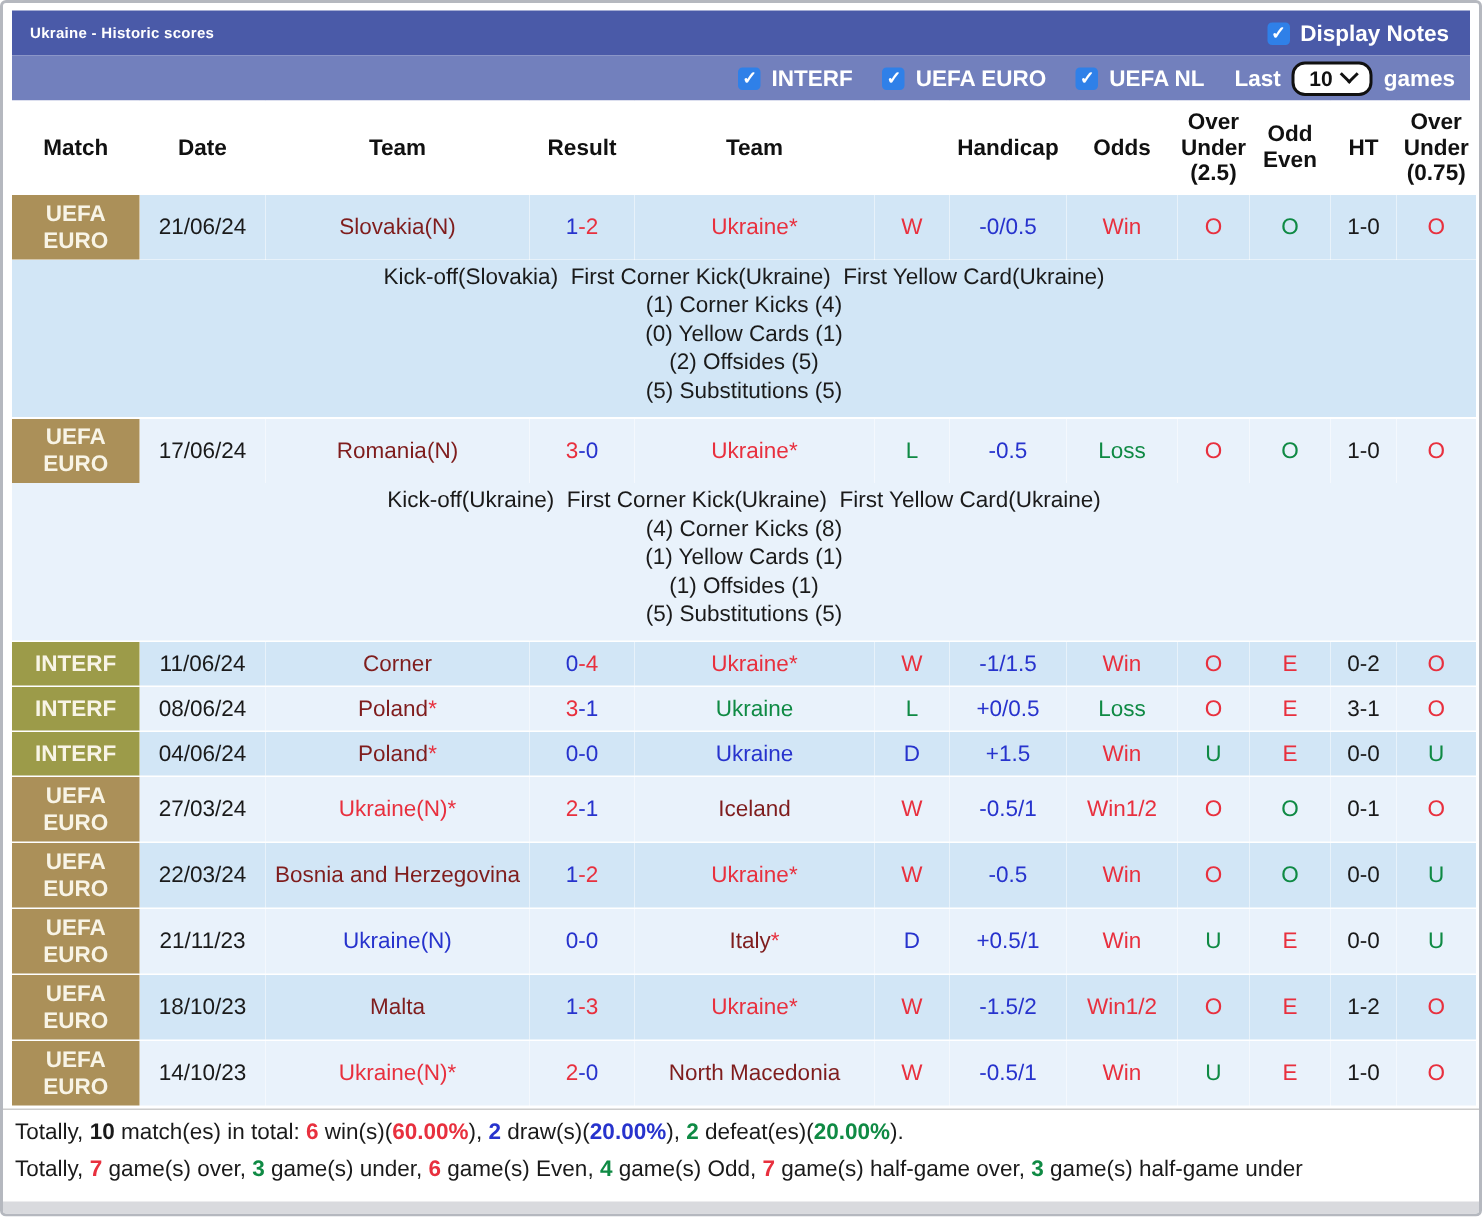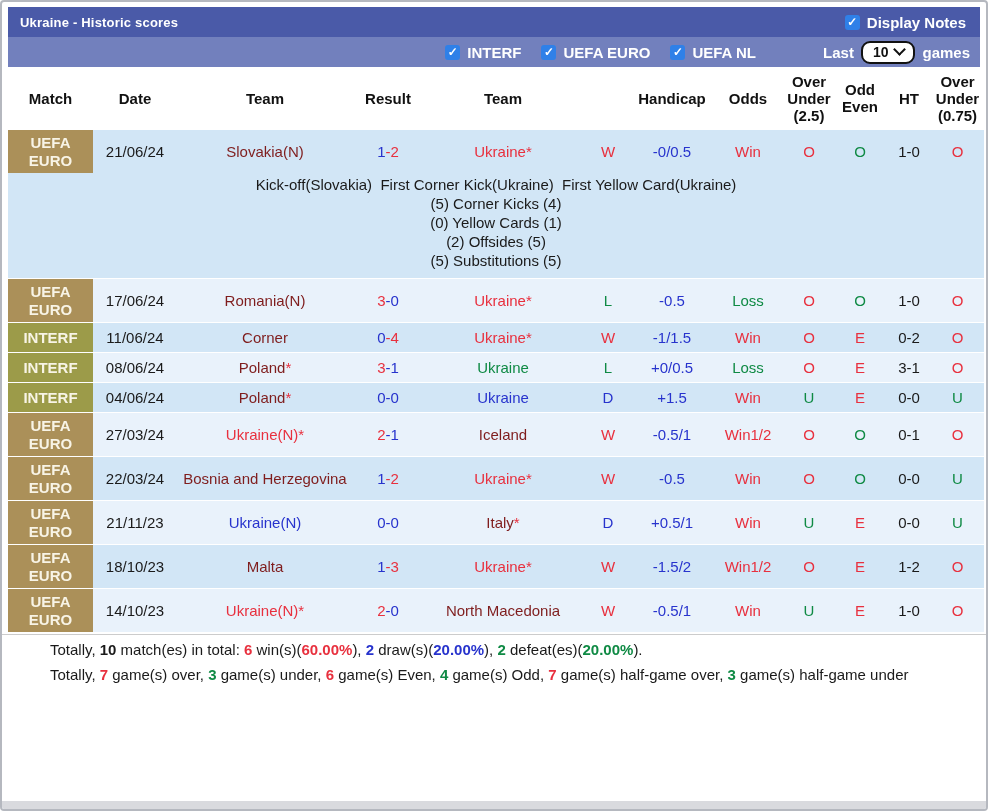--- a/index.html
+++ b/index.html
@@ -1,39 +1,39 @@
 <!DOCTYPE html>
 <html><head>
 <meta charset="utf-8">
 <style>
   html,body{margin:0;padding:0;background:#fff;font-family:"Liberation Sans",sans-serif;}
   .page{position:relative;width:988px;height:811px;box-sizing:border-box;border:2px solid #b5b8bf;border-radius:4px;background:#fff;overflow:hidden;}
   .bar1{margin:5px 6px 0;height:30px;background:#4a5aa8;color:#fff;display:flex;align-items:center;justify-content:space-between;padding:0 14px 0 12px;}
-  .title{font-weight:bold;font-size:13px;letter-spacing:.2px;}
+  .title{font-weight:bold;font-size:10px;letter-spacing:.2px;}
   .chk{display:inline-flex;align-items:center;gap:7px;font-weight:bold;font-size:15px;color:#fff;cursor:pointer;}
   .box{display:inline-block;width:15px;height:15px;background:#2f80e8;border-radius:3px;color:#fff;font-size:12px;line-height:15px;text-align:center;font-weight:bold;}
   .bar2{margin:0 6px;height:30px;background:#7280bd;display:flex;align-items:center;justify-content:flex-end;gap:20px;padding-right:10px;color:#fff;font-weight:bold;font-size:15px;}
-  .lastwrap{display:inline-flex;align-items:center;gap:7px;margin-left:47px;}
+  .lastwrap{display:inline-flex;align-items:center;gap:7px;}
   .sel{display:inline-flex;align-items:center;gap:7px;background:#fff;border:2px solid #111;border-radius:9px;padding:1px 9px 2px 10px;font-weight:bold;color:#111;font-size:14px;cursor:pointer;}
   .chev{width:7px;height:7px;border-right:2px solid #111;border-bottom:2px solid #111;transform:rotate(45deg);margin-top:-4px;}
   table{border-collapse:collapse;table-layout:fixed;width:976px;margin:0 6px;font-size:15px;color:#1a1a1a;}
   thead th{font-weight:bold;height:62px;vertical-align:middle;line-height:17px;padding:0;background:#fff;color:#111;}
   td{text-align:center;vertical-align:middle;padding:0;overflow:hidden;}
   tr.dark td{background:#d2e6f6;}
   tr.light td{background:#e9f2fb;}
   tr.main td{border-top:1px solid #fff;}
   tr.uefa td{height:43px;}
   tr.interf td{height:29px;}
   td.badge{font-weight:bold;color:#f8f4e6;line-height:18px;font-size:15px;}
   tr.uefa td.badge{background:#ab9059;}
   tr.interf td.badge{background:#9c9b49;}
   tr.notesrow td{height:auto;padding:2px 0 8px;line-height:19px;white-space:pre-wrap;}
   .c-red{color:#e8303e;} .c-blue{color:#2733cd;} .c-green{color:#0f8a44;} .c-black{color:#7f1d1d;}
   .footer{margin:2px 0 0;padding:2px 0 0 8px;border-top:1px solid #ccc;font-size:15px;color:#1a1a1a;}
-  .footer .fline{line-height:25px;white-space:pre-wrap;margin-left:40px;}
+  .footer .fline{line-height:25px;white-space:pre-wrap;}
   .footer b{font-weight:bold;}
   .bstrip{position:absolute;left:0;right:0;bottom:0;height:8px;background:#d9dade;}
 </style>
 </head>
 <body>
 
 <div class="page">
 
   <div class="bar1">
     <span class="title">Ukraine - Historic scores</span>
@@ -106,35 +106,38 @@
           <td><span class="c-red">Ukraine*</span></td>
           <td class="c-red">W</td>
           <td class="c-blue">-0/0.5</td>
           <td class="c-red">Win</td>
           <td class="c-red">O</td>
           <td class="c-green">O</td>
           <td>1-0</td>
           <td class="c-red">O</td>
         </tr>
         <tr class="notesrow dark">
-          <td colspan="12"><div>Kick-off(Slovakia)  First Corner Kick(Ukraine)  First Yellow Card(Ukraine)</div><div>(5) Corner Kicks (4)</div><div>(0) Yellow Cards (1)</div><div>(2) Offsides (5)</div><div>(5) Substitutions (5)</div></td>
+          <td colspan="12"><div>Kick-off(Slovakia)  First Corner Kick(Ukraine)  First Yellow Card(Ukraine)</div><div>(1) Corner Kicks (4)</div><div>(0) Yellow Cards (1)</div><div>(2) Offsides (5)</div><div>(5) Substitutions (5)</div></td>
         </tr>
         <tr class="main uefa light">
           <td class="badge">UEFA EURO</td>
           <td>17/06/24</td>
           <td><span class="c-black">Romania(N)</span></td>
           <td><span class="c-red">3</span><span class="c-blue">-</span><span class="c-blue">0</span></td>
           <td><span class="c-red">Ukraine*</span></td>
           <td class="c-green">L</td>
           <td class="c-blue">-0.5</td>
           <td class="c-green">Loss</td>
           <td class="c-red">O</td>
           <td class="c-green">O</td>
           <td>1-0</td>
           <td class="c-red">O</td>
+        </tr>
+        <tr class="notesrow light">
+          <td colspan="12"><div>Kick-off(Ukraine)  First Corner Kick(Ukraine)  First Yellow Card(Ukraine)</div><div>(4) Corner Kicks (8)</div><div>(1) Yellow Cards (1)</div><div>(1) Offsides (1)</div><div>(5) Substitutions (5)</div></td>
         </tr>
         <tr class="main interf dark">
           <td class="badge">INTERF</td>
           <td>11/06/24</td>
           <td><span class="c-black">Corner</span></td>
           <td><span class="c-blue">0</span><span class="c-red">-</span><span class="c-red">4</span></td>
           <td><span class="c-red">Ukraine*</span></td>
           <td class="c-red">W</td>
           <td class="c-blue">-1/1.5</td>
           <td class="c-red">Win</td>

